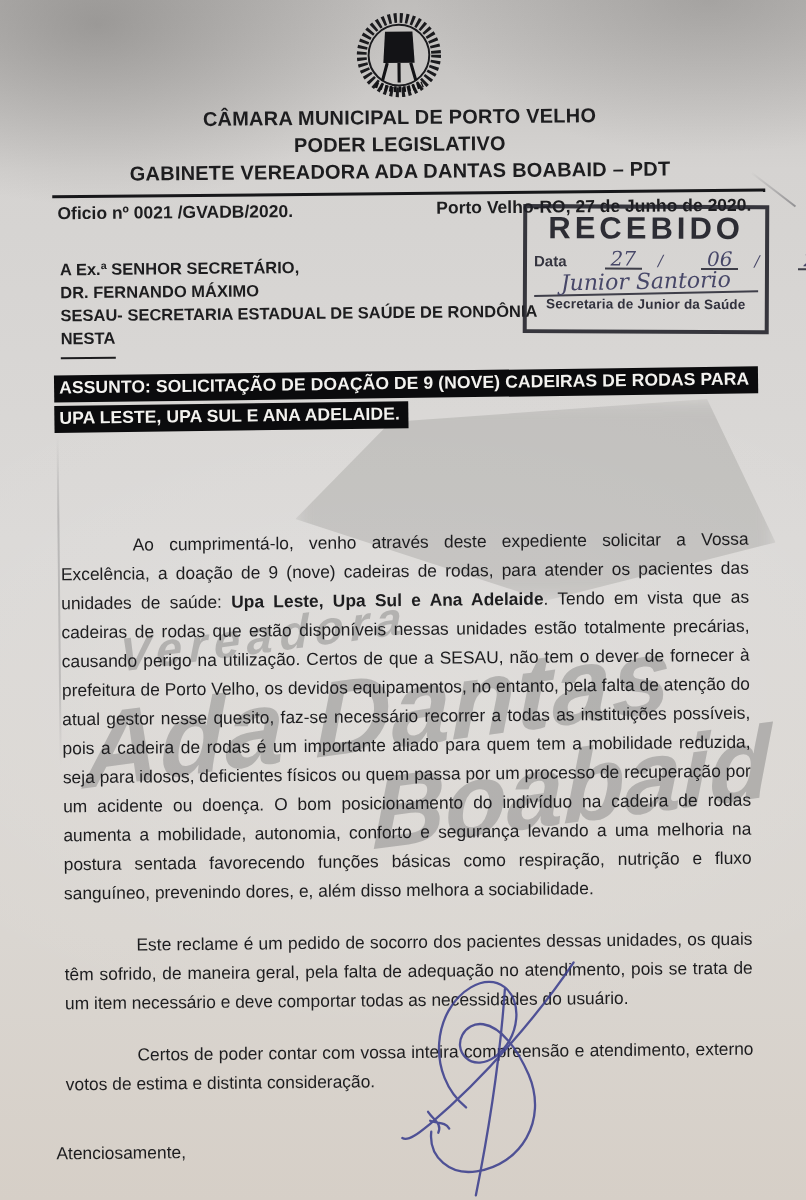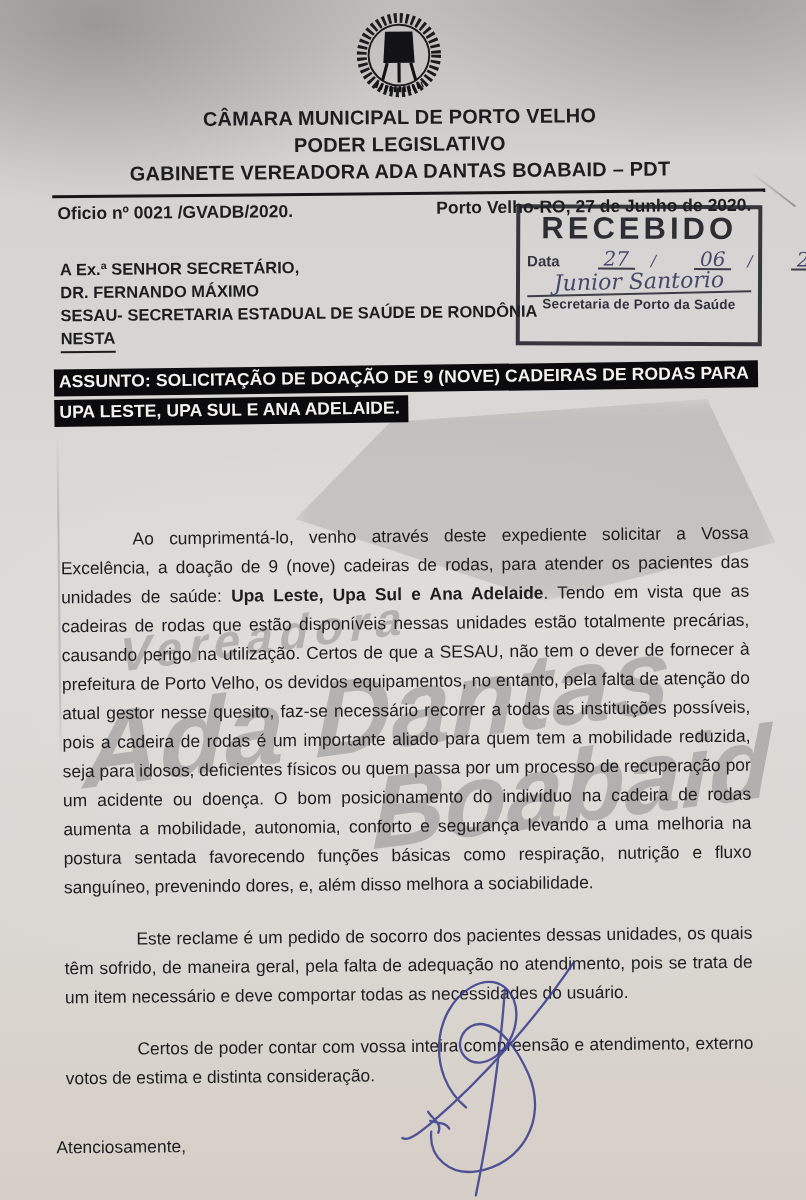--- a/index.html
+++ b/index.html
@@ -46,38 +46,38 @@
   .emblem{display:block;margin:0 auto;}
   .lh-line{font-weight:bold;font-size:20px;line-height:27px;margin:0;letter-spacing:.2px;}
   .rule{height:3px;background:#17171a;margin:7px 38px 0 55px;}
 
   .ref-row{display:flex;justify-content:space-between;align-items:flex-start;
     padding:5px 52px 0 60px;font-weight:bold;font-size:17.5px;}
   .ref-right{margin-top:-2px;}
 
   
   .stamp{
-    position:absolute;top:207px;right:42px;width:224px;z-index:3;
-    border:4px solid rgba(32,32,40,.88);padding:2px 7px 16px;
+    position:absolute;top:207px;right:35px;width:224px;z-index:3;
+    border:4px solid rgba(32,32,40,.88);padding:2px 7px 4px;
     transform:rotate(.8deg);color:#232330;
   }
   .stamp-title{font-size:31px;font-weight:bold;letter-spacing:4px;text-align:center;
     color:rgba(30,30,38,.92);margin:0;}
   .stamp-date{display:flex;align-items:flex-end;gap:16px;font-size:15px;font-weight:bold;
     margin-top:3px;color:rgba(35,35,48,.9);}
   .hand{font-family:"DejaVu Serif", serif;font-style:italic;color:#474768;font-weight:normal;}
   .hd{font-size:20px;line-height:18px;padding:0 6px;border-bottom:2px solid rgba(35,35,48,.85);margin-left:22px;}
   .stamp-sig{display:block;text-align:center;font-size:22px;line-height:22px;
     border-bottom:2px solid rgba(35,35,48,.85);transform:rotate(-1.5deg);margin-top:1px;}
   .stamp-org{font-size:13.5px;text-align:center;margin-top:2px;color:rgba(35,35,48,.92);
     font-weight:bold;letter-spacing:.2px;}
 
   
   .recipient{margin:34px 240px 0 62px;font-weight:bold;font-size:16.5px;line-height:23px;}
-  .nesta{display:inline-block;border-bottom:2.5px solid #1d1d1f;padding-bottom:1px;}
+  .nesta{display:inline-block;border-bottom:2.5px solid #1d1d1f;padding-bottom:7px;}
 
   
   .subject{margin:15px 40px 0 55px;font-weight:bold;font-size:17.5px;line-height:1;}
   .subject .bar{display:inline-block;background:#0b0b0d;color:#f3f2ef;
     padding:4px 9px 5px 5px;margin-bottom:4px;transform:rotate(-.2deg);letter-spacing:.1px;}
 
   
   .body-text{margin:96px 58px 0 60px;font-size:17.4px;line-height:29px;text-align:justify;}
   .body-text p{margin:0 0 23px;text-indent:72px;}
   .closing{margin:44px 0 0 50px;font-size:17.4px;}
@@ -148,21 +148,21 @@
       <p class="stamp-title">RECEBIDO</p>
       <div class="stamp-date">
         <span>Data</span>
         <span class="hand hd">27</span>
         <span class="hand">/</span>
         <span class="hand hd">06</span>
         <span class="hand">/</span>
         <span class="hand hd">2018</span>
       </div>
       <span class="hand stamp-sig">Junior Santorio</span>
-      <p class="stamp-org">Secretaria de Porto da Saúde</p>
+      <p class="stamp-org">Secretaria de Junior da Saúde</p>
     </div>
 
     <svg class="sig-svg" width="240" height="272" viewBox="0 0 240 272" aria-hidden="true">
       <g fill="none" stroke="#3c3f8e" stroke-width="2.3" stroke-linecap="round" opacity="0.88">
         <path d="M207 38 C 175 85, 120 150, 62 198 C 52 206, 40 216, 34 212"></path>
         <path d="M60 186 c 6 9, 14 12, 10 21 m -8 -12 c 7 3, 15 1, 19 8"></path>
         <path d="M98 182 C 58 148, 66 84, 104 62 C 130 47, 152 66, 149 94 C 146 126, 114 148, 98 132 C 85 119, 97 96, 116 99 C 134 102, 150 124, 161 150 C 180 196, 152 240, 108 246 C 82 250, 60 232, 63 206"></path>
         <path d="M138 64 C 133 128, 120 208, 107 270"></path>
       </g>
     </svg>

